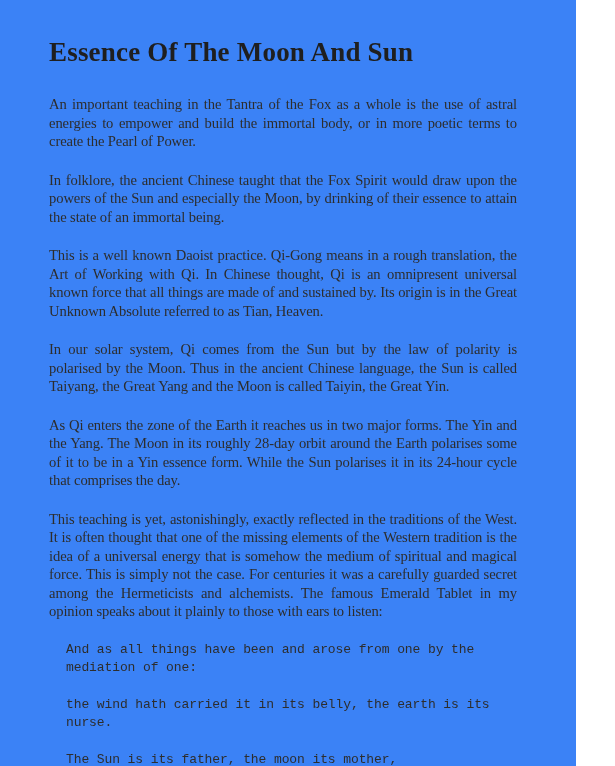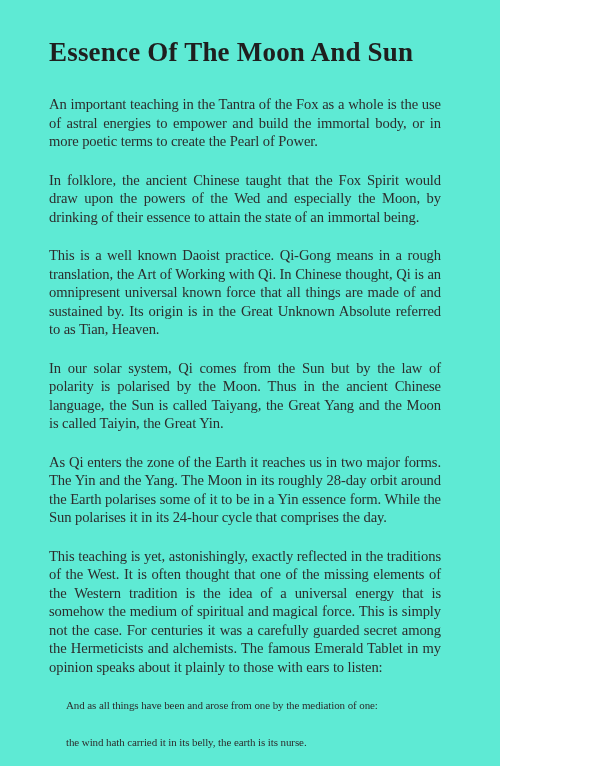--- a/index.html
+++ b/index.html
@@ -2,23 +2,23 @@
 <html><head>
 <meta charset="utf-8">
 <style>
   html, body {
     margin: 0;
     padding: 0;
     background: #ffffff;
   }
   .page {
     position: relative;
-    width: 500px;
+    width: 576px;
     height: 766px;
-    background: #5eead4;
+    background: #3b82f6;
     overflow: hidden;
     font-family: "Liberation Serif", serif;
     color: #2d2d2d;
     box-sizing: border-box;
   }
   .content {
     padding: 36px 48px 0 49px;
   }
   h1.doc-title {
     font-family: "Liberation Serif", serif;
@@ -31,39 +31,40 @@
   }
   p.body-para {
     font-size: 14.6px;
     line-height: 18.5px;
     letter-spacing: -0.1px;
     text-align: justify;
     margin: 0 11px 20px 0;
   }
   .quote-block {
     margin: 0 0 18px 17px;
-    font-size: 11px;
+    font-size: 13px;
     line-height: 18.5px;
     letter-spacing: -0.1px;
+    font-family: Liberation Mono, monospace;
   }
   .quote-line {
     display: block;
   }
 </style>
 </head>
 <body>
 
 <div class="page">
   <div class="content">
 
     <h1 class="doc-title">Essence Of The Moon And Sun</h1>
 
     <p class="body-para">An important teaching in the Tantra of the Fox as a whole is the use of astral energies to empower and build the immortal body, or in more poetic terms to create the Pearl of Power.</p>
 
-    <p class="body-para">In folklore, the ancient Chinese taught that the Fox Spirit would draw upon the powers of the Wed and especially the Moon, by drinking of their essence to attain the state of an immortal being.</p>
+    <p class="body-para">In folklore, the ancient Chinese taught that the Fox Spirit would draw upon the powers of the Sun and especially the Moon, by drinking of their essence to attain the state of an immortal being.</p>
 
     <p class="body-para">This is a well known Daoist practice. Qi-Gong means in a rough translation, the Art of Working with Qi. In Chinese thought, Qi is an omnipresent universal known force that all things are made of and sustained by. Its origin is in the Great Unknown Absolute referred to as Tian, Heaven.</p>
 
     <p class="body-para">In our solar system, Qi comes from the Sun but by the law of polarity is polarised by the Moon. Thus in the ancient Chinese language, the Sun is called Taiyang, the Great Yang and the Moon is called Taiyin, the Great Yin.</p>
 
     <p class="body-para">As Qi enters the zone of the Earth it reaches us in two major forms. The Yin and the Yang. The Moon in its roughly 28-day orbit around the Earth polarises some of it to be in a Yin essence form. While the Sun polarises it in its 24-hour cycle that comprises the day.</p>
 
     <p class="body-para">This teaching is yet, astonishingly, exactly reflected in the traditions of the West. It is often thought that one of the missing elements of the Western tradition is the idea of a universal energy that is somehow the medium of spiritual and magical force. This is simply not the case. For centuries it was a carefully guarded secret among the Hermeticists and alchemists. The famous Emerald Tablet in my opinion speaks about it plainly to those with ears to listen:</p>
 
     <div class="quote-block">

